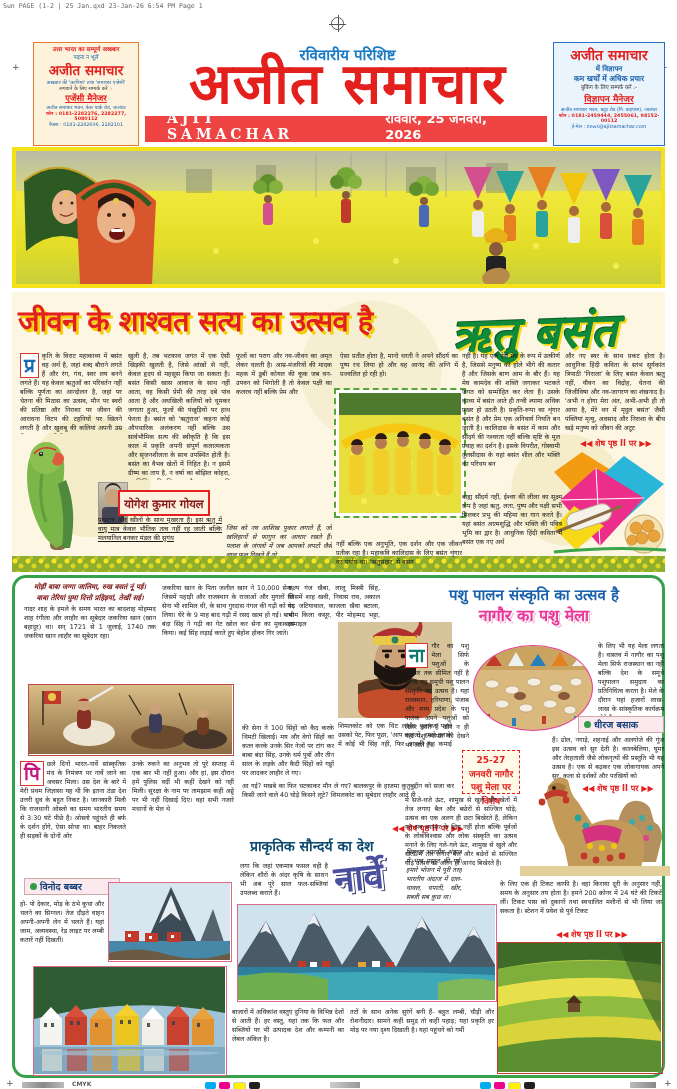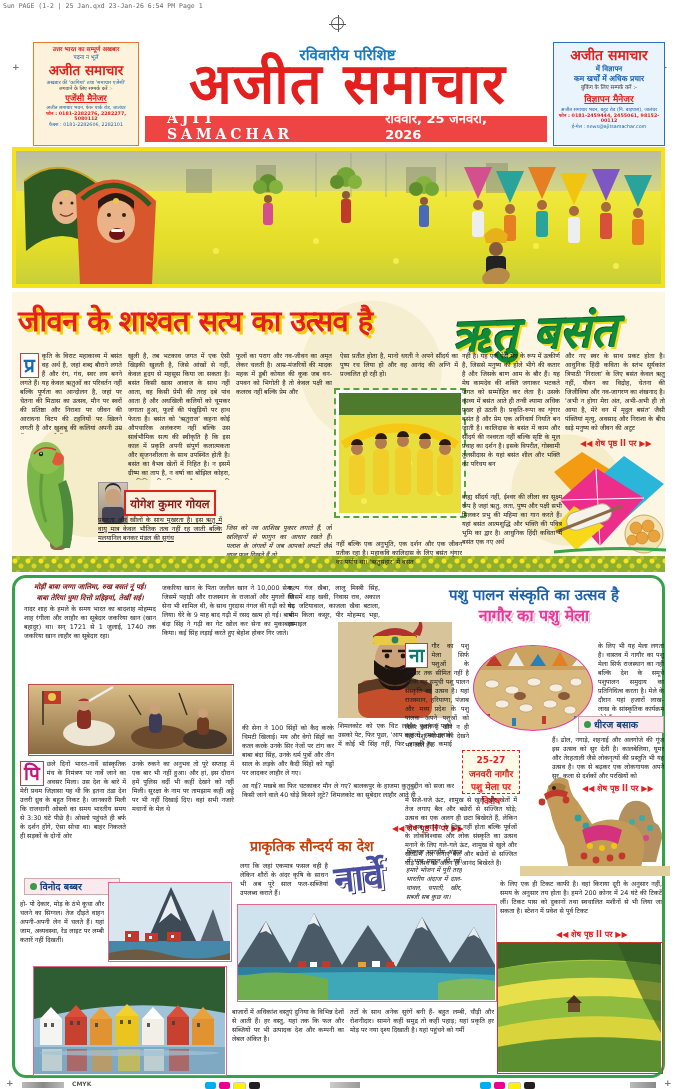--- a/index.html
+++ b/index.html
@@ -32,21 +32,21 @@
                      radial-gradient(circle at 85% 75%,#f5ecca 0 55px,transparent 56px);}
   .kicker{font-size:29px;font-weight:900;color:#e3201e;white-space:nowrap;
           text-shadow:2.5px 2.5px 0 #f3cf00;letter-spacing:-0.5px;}
   .ritu{font-size:46px;font-weight:900;font-style:italic;color:#0e8a3a;white-space:nowrap;
         text-shadow:2px 2px 0 #f7d917,-1px -1px 0 #0a5c27;transform:rotate(-2deg);}
   .naderhead{font-size:28px;font-weight:900;color:#2ec0cd;white-space:nowrap;
              text-shadow:1.5px 1.5px 0 #0b6d7a;}
   .nagkick{font-size:15px;font-weight:900;color:#1961ac;text-align:center;}
   .nagtitle{font-size:16px;font-weight:900;color:#e8399b;text-align:center;
             text-shadow:1px 1px 0 #fff,2px 2px 0 #f2b3d4;white-space:nowrap;}
-  .norkick{font-size:14px;font-weight:900;color:#c2410c;white-space:nowrap;text-shadow:1px 1px 0 #fff;}
+  .norkick{font-size:14px;font-weight:900;color:#0c4a6e;white-space:nowrap;text-shadow:1px 1px 0 #fff;}
   .nortitle{font-size:36px;font-weight:900;color:#4b4fa0;transform:rotate(-6deg);
             text-shadow:2px 2px 0 #fff,3px 3px 0 #2a2c66;white-space:nowrap;}
   .mustardstrip{background-color:#8fae2e;
     background-image:radial-gradient(circle at 3px 5px,#f6e51f 2px,transparent 3px),
                      radial-gradient(circle at 9px 10px,#d9d61f 2px,transparent 3px),
                      radial-gradient(circle at 6px 2px,#b7c32c 1.5px,transparent 2.5px);
     background-size:13px 14px;}
   .greenframe{border:3px solid #35a14a;border-radius:14px;}
   .authorplate{border:2px solid #e3201e;background:#fdf2e0;display:flex;align-items:center;
                justify-content:center;font-size:11.5px;font-weight:bold;color:#8a1a1a;}
@@ -324,21 +324,21 @@
     </svg>
   </div>
 
   <div class="abs" style="left:98px;top:482px;width:30px;height:42px;background:linear-gradient(#cfc4b2,#9d8f7c);border:1px solid #999;">
     <svg width="28" height="40" viewBox="0 0 28 40">
         <circle cx="14" cy="14" r="8" fill="#c9a17c"></circle>
         <path d="M6,10 a8,8 0 0 1 16,0 l0,-2 a8,8 0 0 0 -16,0 z" fill="#222"></path>
         <rect x="3" y="24" width="22" height="16" rx="4" fill="#445"></rect>
       </svg>
   </div>
-  <div class="abs authorplate" style="left:124px;top:490px;width:92px;height:26px;">योगेश कुमार गोयल</div>
+  <div class="abs authorplate" style="left:118px;top:490px;width:92px;height:26px;">योगेश कुमार गोयल</div>
   <div class="abs txt" style="left:98px;top:516px;width:124px;height:28px;text-decoration:underline;">प्रखरता और खीलों के साथ मुखरता है। इस ऋतु में वायु मात्र केवल भौतिक तत्व नहीं रह जाती बल्कि मलयानिल बनकर मंडल की सुगंध</div>
   <div class="abs txt" style="left:226px;top:524px;width:106px;height:32px;font-style:italic;">जिस को नव आशिख पुकार लगाते हैं, जो खलिहानों से फागुन का आधार रखते हैं। पलाश के जंगलों में जब आपको लपटों जैसे लाल फूल दिखते हैं तो</div>
   <div class="abs txt" style="left:336px;top:520px;width:126px;height:36px;margin-top:20px;">नहीं बल्कि एक अनुभूति, एक दर्शन और एक जीवन प्रतीक रहा है। महाकवि कालिदास के लिए बसंत शृंगार का पर्याय था। 'ऋतुसंहार' में बसंत</div>
   <div class="abs txt" style="left:462px;top:493px;width:100px;height:60px;">बाह्य सौंदर्य नहीं, ईश्वर की लीला का सूक्ष्म रूप है जहां ऋतु, लता, पुष्प और पक्षी सभी मिलकर प्रभु की महिमा का गान करते हैं। यहां बसंत आत्मशुद्धि और भक्ति की पवित्र भूमि का द्वार है। आधुनिक हिंदी कविता में बसंत एक नए अर्थ</div>
 
   <div class="abs greenframe" style="left:12px;top:575px;width:653px;height:503px;"></div>
 
   <div class="abs" style="left:24px;top:582px;width:132px;">
     <div class="verse">मोड़ीं बाबा जग्गा जालिमा, रुख बसतं नूं पई।</div>
     <div class="verse">बाबा तेरियां घुमा दित्तो प्रहिड़यां, तेखीं सई।</div>

